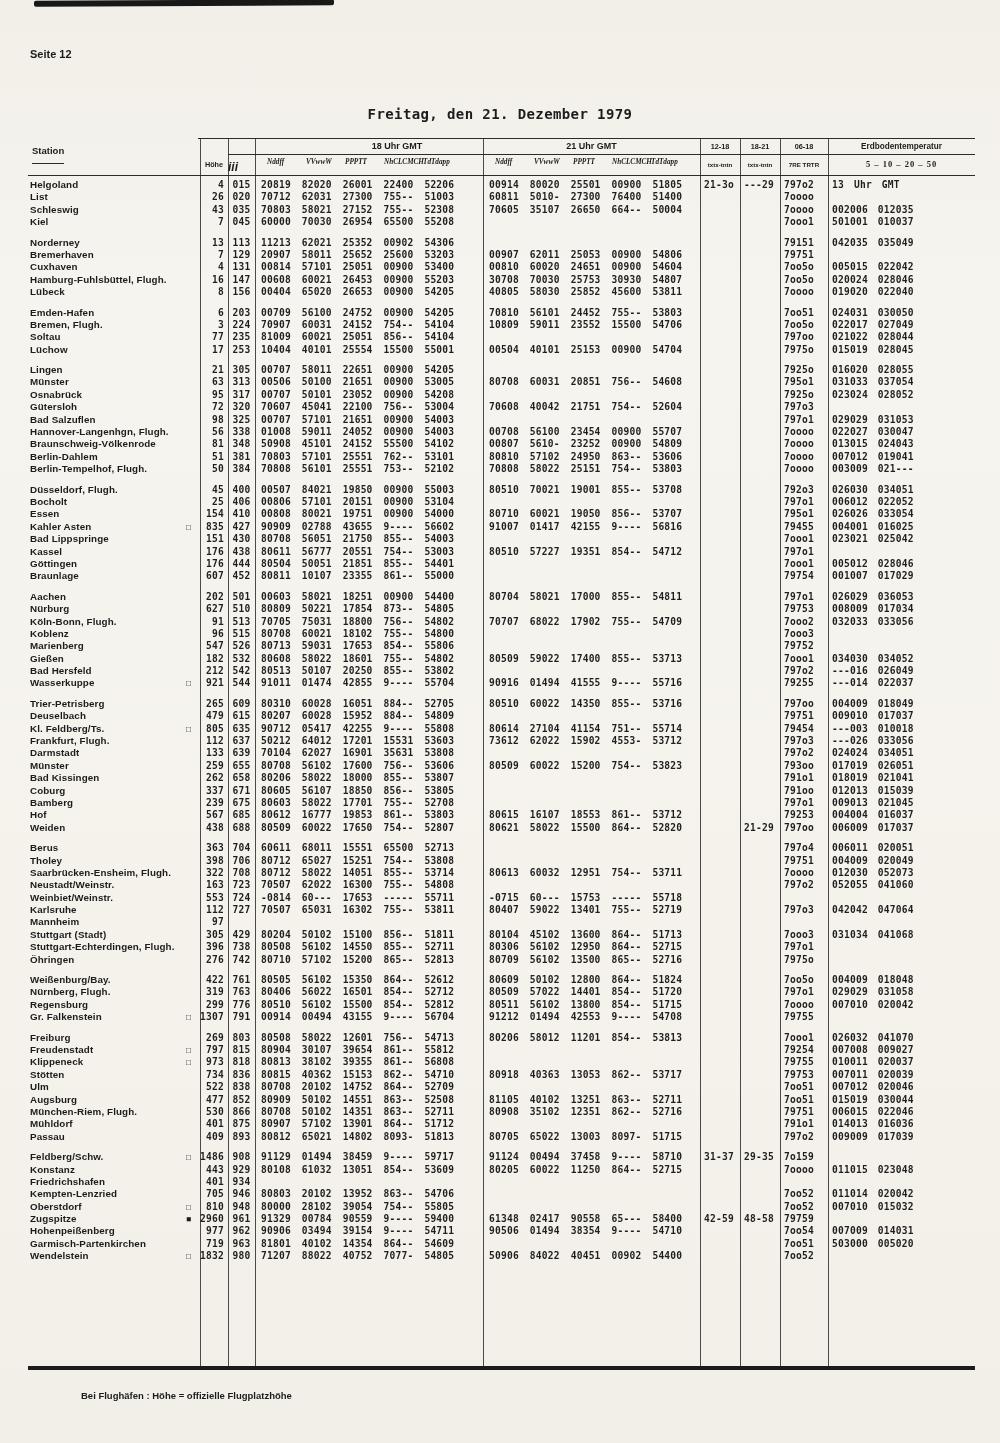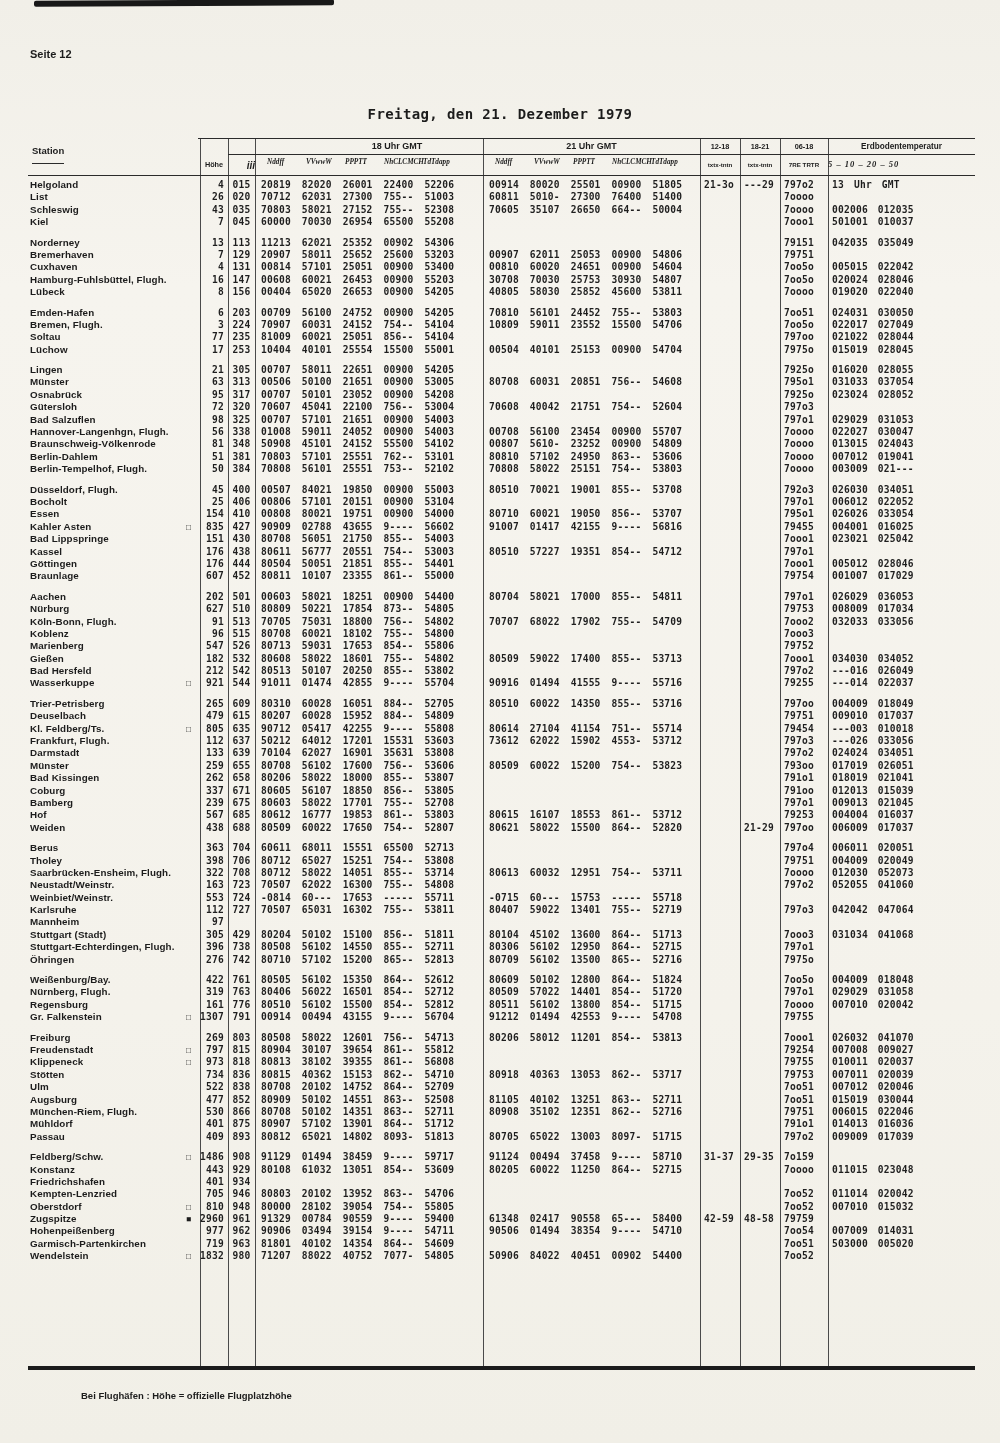--- a/index.html
+++ b/index.html
@@ -14,31 +14,31 @@
          font-family:"DejaVu Sans Mono",monospace;font-size:14px;font-weight:bold;letter-spacing:.4px;}
   .tbl{position:absolute;left:28px;top:138px;width:947px;height:1228px;}
   .vline{position:absolute;top:0;height:100%;width:1px;background:#4a4a4a;}
   .thead{position:absolute;top:0;left:0;right:0;height:38px;}
   .h-top{position:absolute;left:170px;right:0;top:0;border-top:1.6px solid #2b2b2b;}
   .h-mid{position:absolute;left:200px;right:0;top:16px;border-top:1px solid #2b2b2b;}
   .h-bot{position:absolute;left:0;right:0;bottom:0;border-bottom:1.6px solid #2b2b2b;}
   .h-station{position:absolute;left:4px;top:7px;font-size:9.5px;font-weight:bold;
              border-bottom:1px solid #2b2b2b;padding-bottom:7px;}
   .h-hoehe{position:absolute;left:172px;width:28px;top:22px;text-align:center;font-size:7.3px;font-weight:bold;}
-  .h-iii{position:absolute;left:200px;width:27px;top:22px;text-align:right;font-size:10px;font-weight:bold;font-style:italic;}
+  .h-iii{position:absolute;left:200px;width:27px;top:22px;text-align:left;font-size:12px;font-weight:bold;font-style:italic;}
   .h-18{position:absolute;left:227px;width:228px;top:3px;text-align:center;font-size:9px;font-weight:bold;margin-left:28px;}
   .h-21{position:absolute;left:455px;width:217px;top:3px;text-align:center;font-size:9px;font-weight:bold;}
   .h-t{position:absolute;top:4px;text-align:center;font-size:7.3px;font-weight:bold;}
   .h-erd{position:absolute;left:800px;width:147px;top:4px;text-align:center;font-size:8.2px;font-weight:bold;}
   .h-obs{position:absolute;top:20px;display:flex;padding-left:12px;box-sizing:border-box;}
   .h-obs span{width:39px;white-space:nowrap;font-family:"Liberation Serif",serif;
               font-style:italic;font-weight:bold;font-size:7.2px;}
   .h-tsub{position:absolute;top:23px;text-align:center;font-size:6.2px;font-weight:bold;}
-  .h-e2sub{position:absolute;left:800px;width:147px;top:21px;text-align:left;
-           font-family:"Liberation Serif",serif;font-style:italic;font-weight:bold;font-size:8.5px;letter-spacing:1px;}
+  .h-e2sub{position:absolute;left:800px;width:147px;top:21px;text-align:center;
+           font-family:"Liberation Serif",serif;font-weight:bold;font-size:8.5px;letter-spacing:1px;}
   .tbody{position:absolute;top:41px;left:0;right:0;}
   .grp{margin-bottom:8px;}
   .row{display:flex;height:12.4px;line-height:12.4px;white-space:nowrap;}
   .row>div{box-sizing:border-box;overflow:visible;}
   .mono,.c-hoehe,.c-iii,.c-d18,.c-d21,.c-t1,.c-t2,.c-e1,.c-e2{
       font-family:"DejaVu Sans Mono",monospace;font-size:9.6px;font-weight:bold;
       letter-spacing:.2px;color:#1e1e1e;}
   .c-name{width:172px;display:flex;justify-content:space-between;
           font-size:9.8px;font-weight:bold;letter-spacing:.1px;}
   .c-name .nm{padding-left:2px;overflow:hidden;white-space:nowrap;}
@@ -975,21 +975,21 @@
             <div class="c-t1"></div>
             <div class="c-t2"></div>
             <div class="c-e1">797o1</div>
             <div class="c-e2">029029 031058</div>
           </div>
           <div class="row">
             <div class="c-name">
               <span class="nm">Regensburg</span>
               <span class="mk"></span>
             </div>
-            <div class="c-hoehe">161</div>
+            <div class="c-hoehe">299</div>
             <div class="c-iii">776</div>
             <div class="c-d18">80510 56102 15500 854-- 52812</div>
             <div class="c-d21">80511 56102 13800 854-- 51715</div>
             <div class="c-t1"></div>
             <div class="c-t2"></div>
             <div class="c-e1">7oooo</div>
             <div class="c-e2">007010 020042</div>
           </div>
           <div class="row">
             <div class="c-name">

